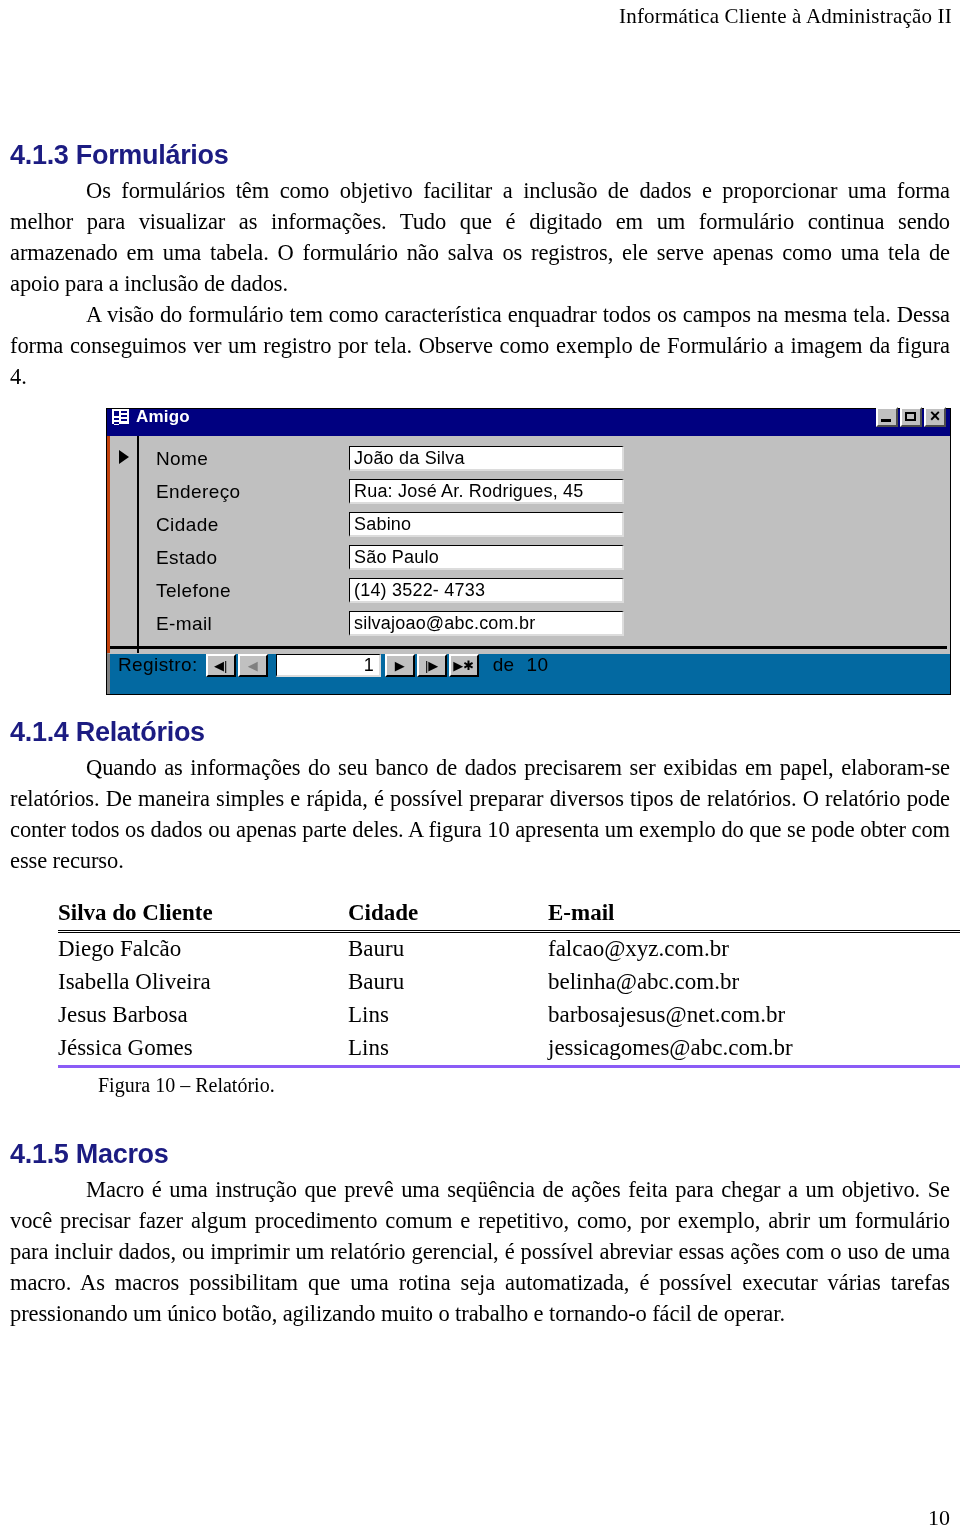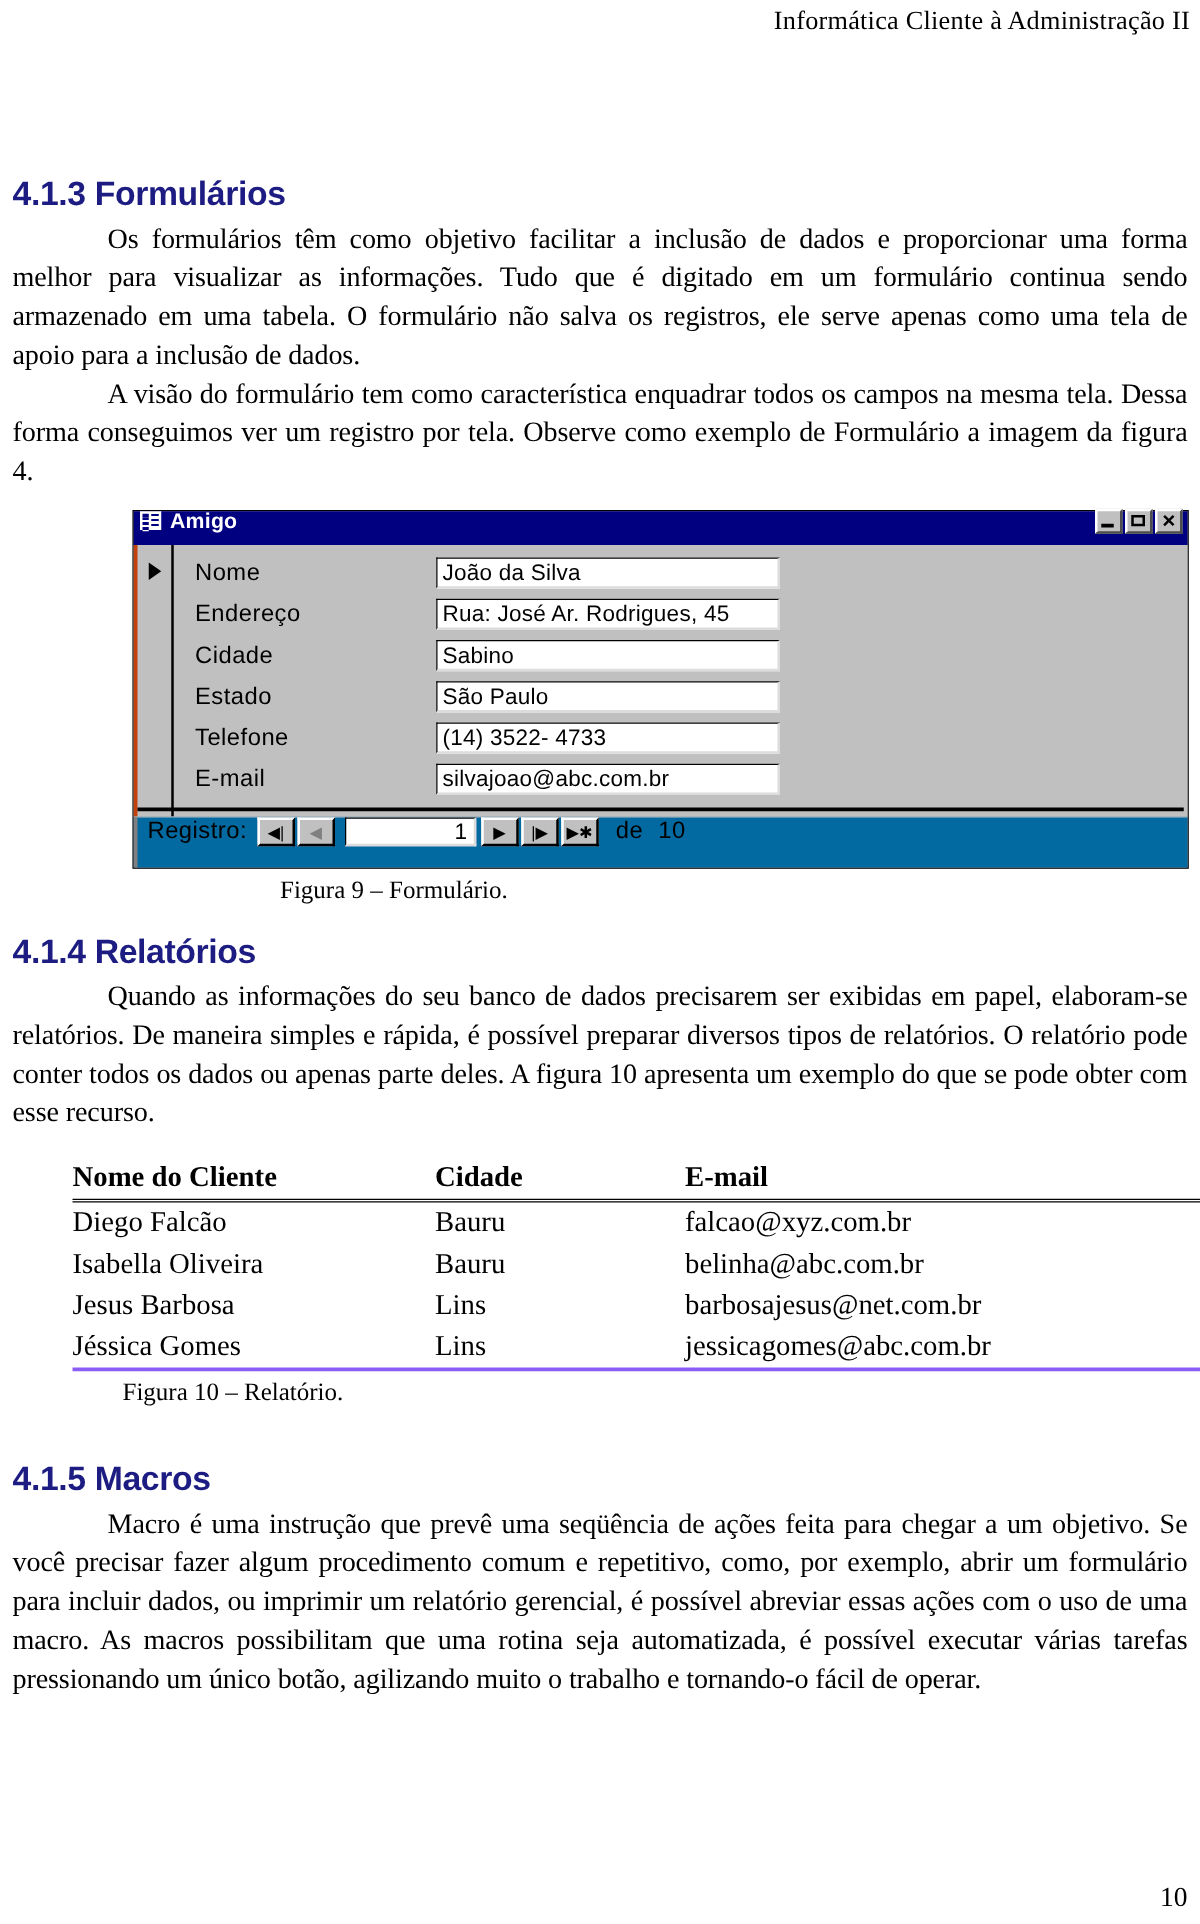--- a/index.html
+++ b/index.html
@@ -392,32 +392,31 @@
         </span>
         <span class="nav-btn">
           <span class="glyph">▶✱</span>
         </span>
         <span class="nav-total">de</span>
         <span class="nav-total">10</span>
       </div>
 
     </div>
 
-    <div class="figure-caption">Figura 9 – Formulário.</div>
   </div>
 
   <h2 class="section-heading" style="margin-top:22px;">4.1.4 Relatórios</h2>
 
   <p class="body-text">Quando as informações do seu banco de dados precisarem ser exibidas em papel, elaboram-se relatórios. De maneira simples e rápida, é possível preparar diversos tipos de relatórios. O relatório pode conter todos os dados ou apenas parte deles. A figura 10 apresenta um exemplo do que se pode obter com esse recurso.</p>
 
   <div class="report-table-wrap">
     <table class="report">
       <thead>
         <tr>
-          <th class="col-nome">Nome do Cliente</th>
+          <th class="col-nome">Silva do Cliente</th>
           <th class="col-cidade">Cidade</th>
           <th class="col-email">E-mail</th>
         </tr>
       </thead>
       <tbody>
         <tr>
           <td>Diego Falcão</td>
           <td>Bauru</td>
           <td>falcao@xyz.com.br</td>
         </tr>

